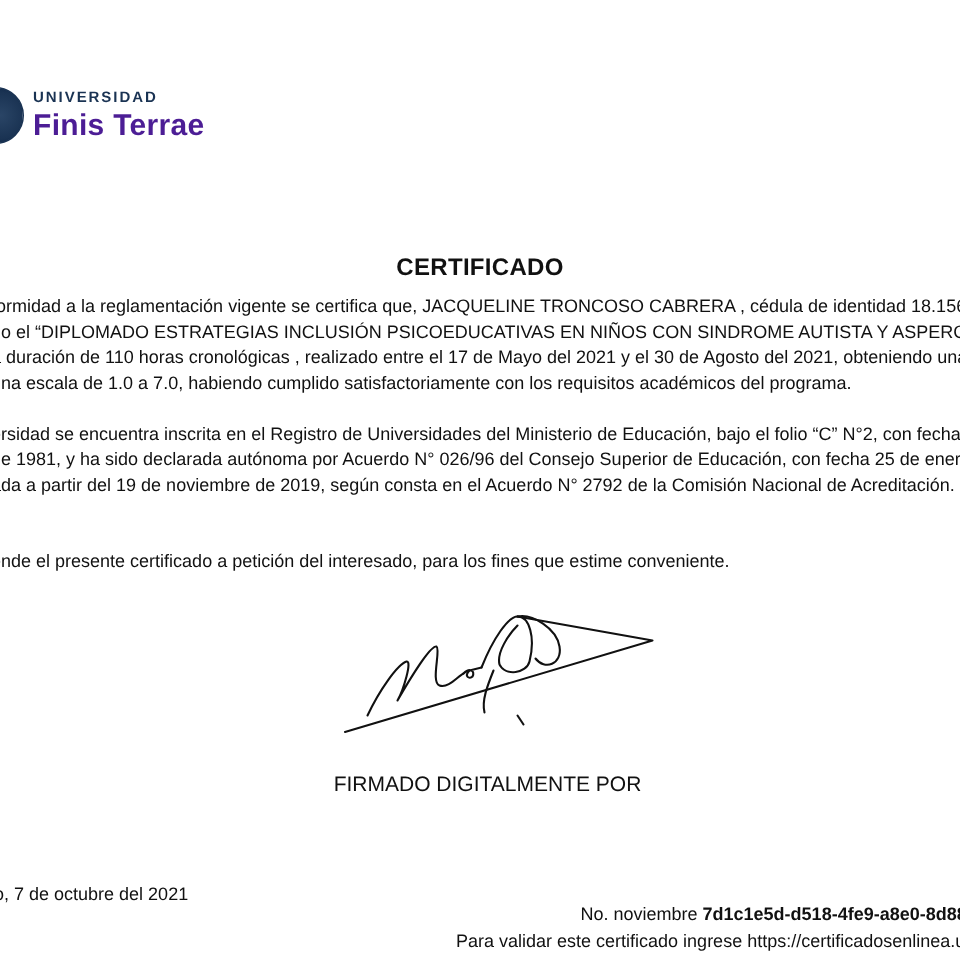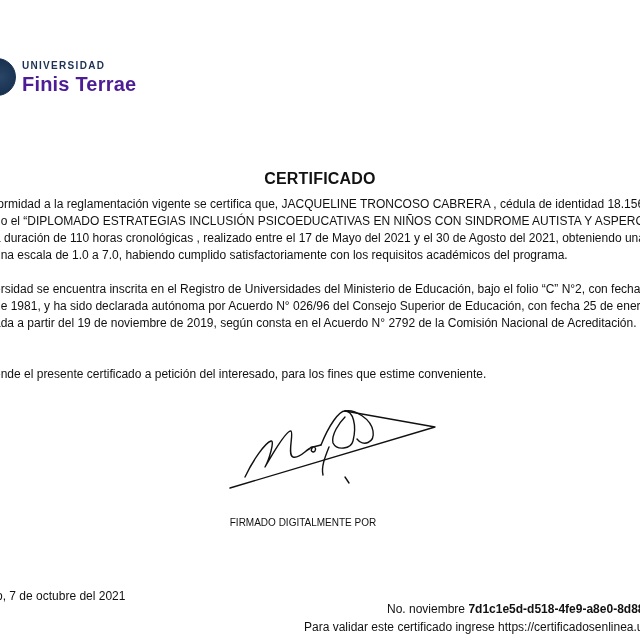--- a/index.html
+++ b/index.html
@@ -81,25 +81,25 @@
     
     .signature {
       position: absolute;
       left: 225px;
       top: 405px;
       width: 215px;
       height: 85px;
     }
     .signer {
       position: absolute;
-      left: 183px;
+      left: 205px;
       width: 240px;
       top: 515px;
       text-align: center;
-      font-size: 10px;
+      font-size: 14px;
       line-height: 15px;
     }
     .signer .line { display: block; }
     .date {
       position: absolute;
       left: -4px;
       top: 589px;
       font-size: 12px;
     }
     .validation {

